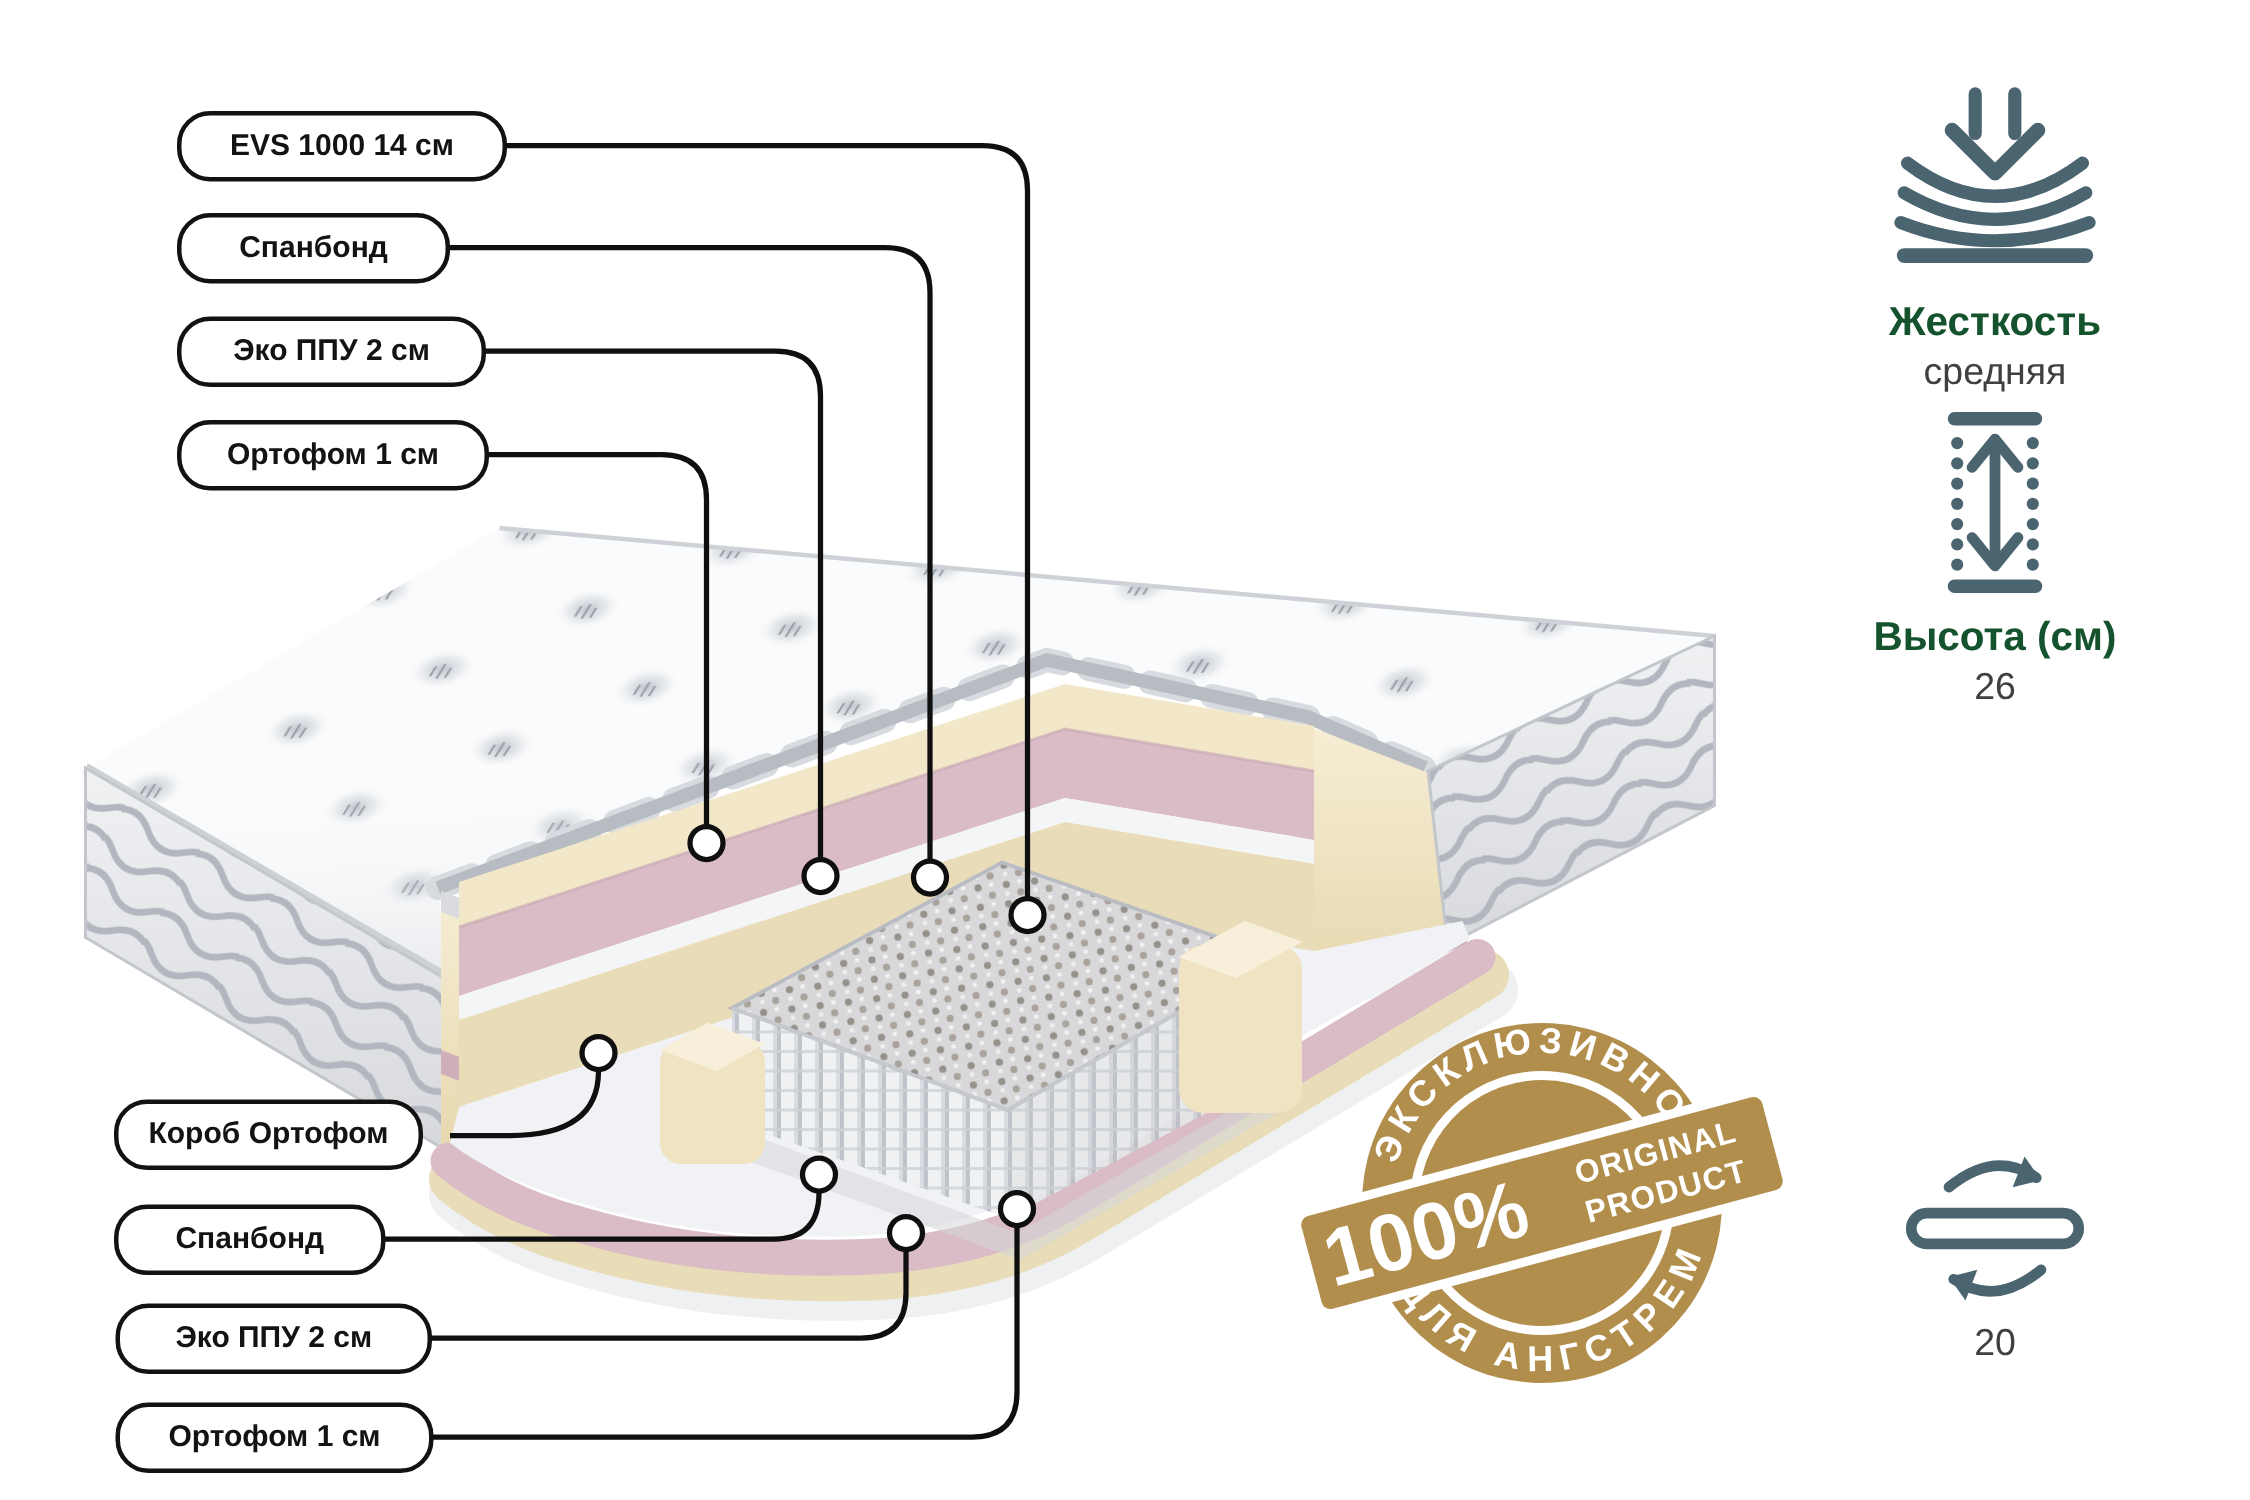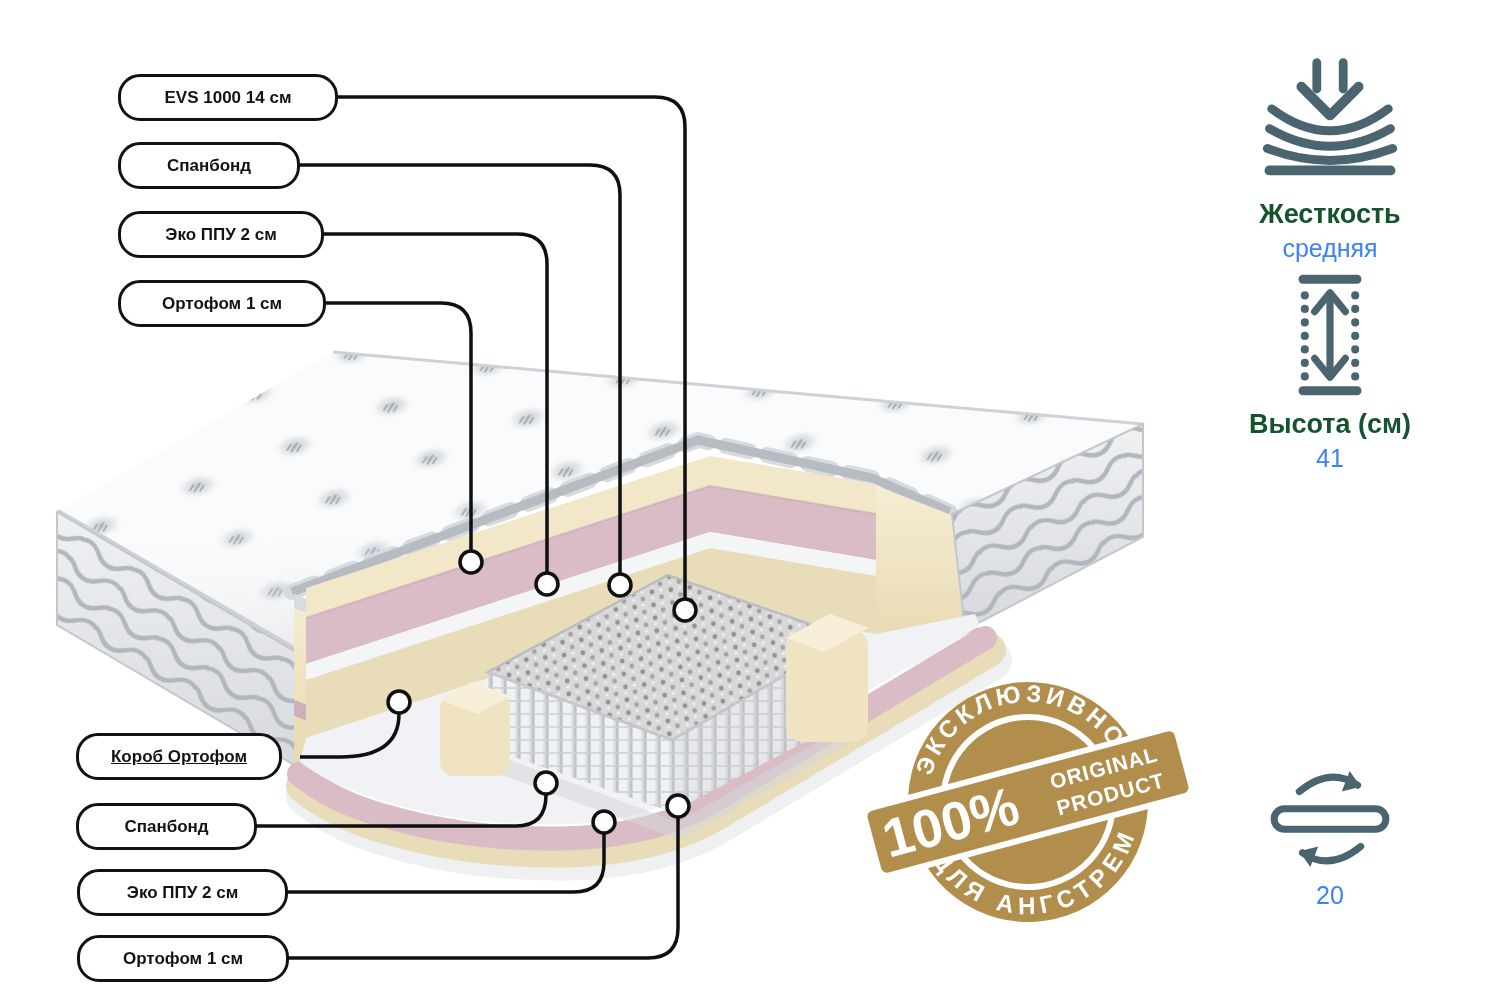--- a/index.html
+++ b/index.html
@@ -3,34 +3,34 @@
 <meta charset="utf-8">
 <style>
   html,body{margin:0;padding:0;background:#fff;}
   #stage{position:relative;width:1500px;height:1000px;background:#fff;overflow:hidden;
          font-family:"Liberation Sans",sans-serif;color:#131313;}
   #mattress-svg{position:absolute;left:0;top:0;z-index:1;}
   #badge-svg{position:absolute;left:856px;top:652px;z-index:2;}
   .callout{position:absolute;z-index:3;height:47px;box-sizing:border-box;
            background:#fff;border:3.5px solid #121212;border-radius:22px;
            display:flex;align-items:center;justify-content:center;
-           font-size:17px;font-weight:700;white-space:nowrap;}
+           font-size:20px;font-weight:700;white-space:nowrap;}
   .lt0{left:118px;top:74px;width:220px;}
   .lt1{left:118px;top:142px;width:182px;}
   .lt2{left:118px;top:211px;width:206px;}
   .lt3{left:118px;top:280px;width:208px;}
-  .lb0{left:76px;top:733px;width:206px;text-decoration:underline;}
+  .lb0{left:76px;top:733px;width:206px;}
   .lb1{left:76px;top:803px;width:181px;}
   .lb2{left:77px;top:869px;width:211px;}
   .lb3{left:77px;top:935px;width:212px;}
   .spec{position:absolute;left:1195px;width:270px;z-index:2;text-align:center;}
   .s0{top:56px;} .s1{top:272px;text-align:center;} .s2{top:488px;} .s3{top:760px;}
   .spec svg{display:block;margin:0 auto;}
   .spec-title{font-size:27px;font-weight:700;line-height:1.22;margin-top:10px;color:#14532d;}
-  .spec-value{font-size:25px;font-weight:400;line-height:1.25;margin-top:2px;color:#3b82f6;}
+  .spec-value{font-size:25px;font-weight:400;line-height:1.25;margin-top:2px;color:#404040;}
 </style>
 </head>
 <body>
 
 <div id="stage">
 
   <svg id="mattress-svg" width="1500" height="1000" viewBox="0 0 1500 1000">
     <defs>
       <radialGradient id="dimp" cx="50%" cy="45%" r="50%">
         <stop offset="0%" stop-color="#b6bbc4" stop-opacity="0.85"></stop>
@@ -232,21 +232,21 @@
         <circle cx="103" cy="26" r="4.5"></circle>
           <circle cx="103" cy="41" r="4.5"></circle>
           <circle cx="103" cy="56" r="4.5"></circle>
         <circle cx="103" cy="71" r="4.5"></circle>
           <circle cx="103" cy="86" r="4.5"></circle>
           <circle cx="103" cy="101" r="4.5"></circle>
         <circle cx="103" cy="116" r="4.5"></circle>
       </g>
     </svg>
     <div class="spec-title">Высота (см)</div>
-    <div class="spec-value">41</div>
+    <div class="spec-value">26</div>
   </div>
 
 
   <div class="spec s3">
     <svg width="170" height="118" viewBox="0 0 170 150" fill="none" stroke="#4b6570" stroke-linecap="round" stroke-linejoin="round">
       <rect x="14" y="62" width="142" height="26" rx="13" stroke-width="9"></rect>
       <path d="M46,40 Q85,8 120,32" stroke-width="9"></path>
       <path d="M110,14 L124,34 L100,40" fill="#4b6570" stroke="none"></path>
       <path d="M124,110 Q85,142 50,118" stroke-width="9"></path>
       <path d="M60,136 L46,116 L70,110" fill="#4b6570" stroke="none"></path>

